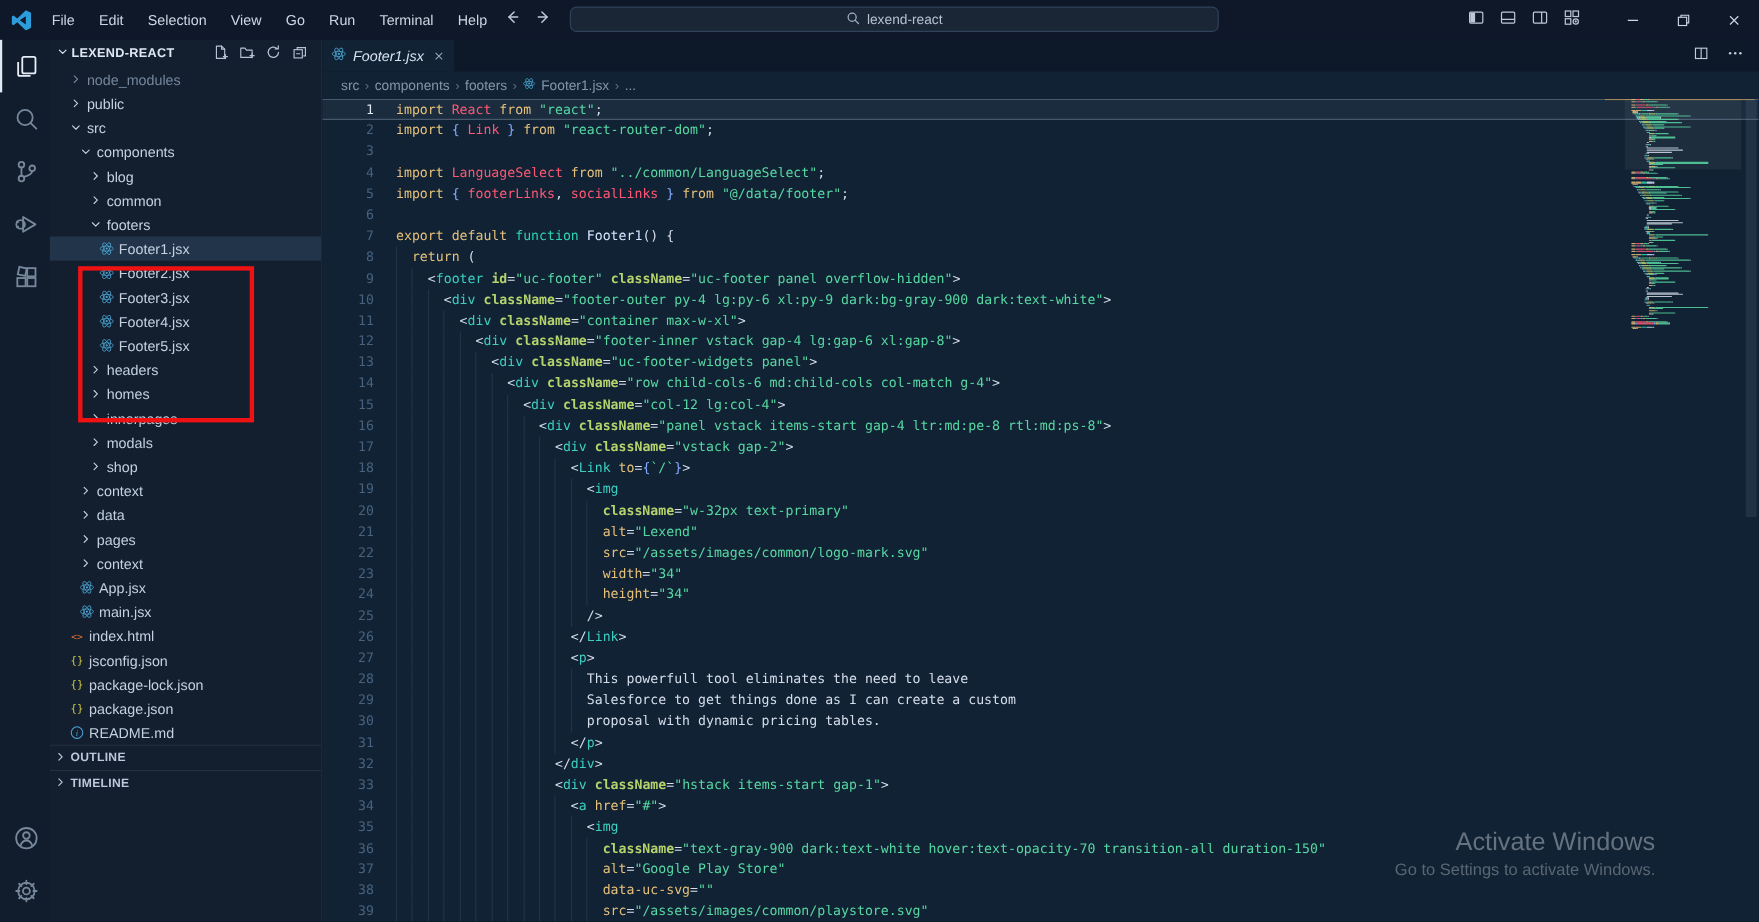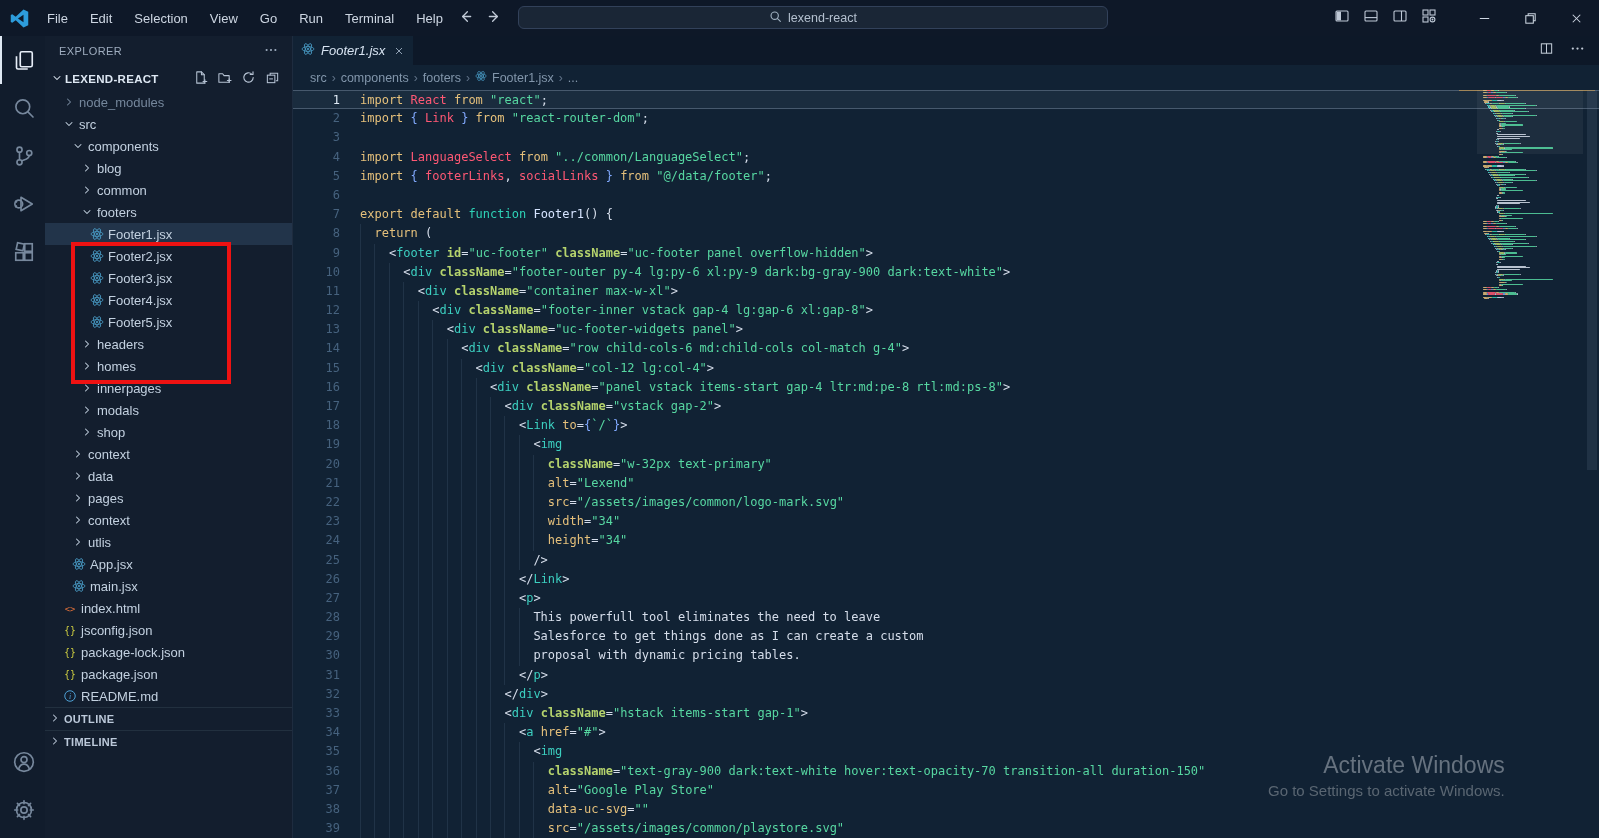--- a/index.html
+++ b/index.html
@@ -217,28 +217,20 @@
           <svg width="24" height="24" viewBox="0 0 16 16" fill="none" stroke="currentColor" stroke-width="1.1" stroke-linecap="round">
             <circle cx="8" cy="8" r="2.1"></circle>
             <circle cx="8" cy="8" r="5"></circle>
             <path d="M8 1.8v2M8 12.2v2M1.8 8h2M12.2 8h2M3.6 3.6l1.4 1.4M11 11l1.4 1.4M12.4 3.6L11 5M5 11l-1.4 1.4"></path>
           </svg>
         </div>
     </div>
   </div>
 
   <div class="sidebar">
-    <div class="sb-header">
-      <span>EXPLORER</span>
-      <span><svg width="14" height="14" viewBox="0 0 16 16" fill="#9fadbf">
-            <circle cx="3" cy="8" r="1.2"></circle>
-            <circle cx="8" cy="8" r="1.2"></circle>
-            <circle cx="13" cy="8" r="1.2"></circle>
-          </svg></span>
-    </div>
     <div class="sb-project">
       <span class="chev"><svg width="12" height="12" viewBox="0 0 16 16" fill="none" stroke="#dee8f3" stroke-width="1.4" stroke-linecap="round" stroke-linejoin="round">
             <polyline points="4,6 8,10 12,6"></polyline>
           </svg></span>
       <span>LEXEND-REACT</span>
       <span class="sb-actions">
         <span><svg width="15" height="15" viewBox="0 0 16 16" fill="none" stroke="#b6c3d4" stroke-width="1.1" stroke-linecap="round" stroke-linejoin="round">
               <path d="M9 2H4v12h8V5z"></path>
               <path d="M9 2v3h3"></path>
               <line x1="12.7" y1="10.3" x2="12.7" y2="14.3"></line>
@@ -265,20 +257,28 @@
           <span class="chev">
             <svg width="12" height="12" viewBox="0 0 16 16" fill="none" stroke="currentColor" stroke-width="1.4" stroke-linecap="round" stroke-linejoin="round">
               <polyline points="6,4 10,8 6,12"></polyline>
             </svg>
           </span>
           <span class="tree-label">node_modules</span>
         </div>
         <div class="tree-row" style="padding-left: 16px;">
           <span class="chev">
             <svg width="12" height="12" viewBox="0 0 16 16" fill="none" stroke="currentColor" stroke-width="1.4" stroke-linecap="round" stroke-linejoin="round">
+              <polyline points="6,4 10,8 6,12"></polyline>
+            </svg>
+          </span>
+          <span class="tree-label">public</span>
+        </div>
+        <div class="tree-row" style="padding-left: 16px;">
+          <span class="chev">
+            <svg width="12" height="12" viewBox="0 0 16 16" fill="none" stroke="currentColor" stroke-width="1.4" stroke-linecap="round" stroke-linejoin="round">
               <polyline points="4,6 8,10 12,6"></polyline>
             </svg>
           </span>
           <span class="tree-label">src</span>
         </div>
         <div class="tree-row" style="padding-left: 25px;">
           <span class="chev">
             <svg width="12" height="12" viewBox="0 0 16 16" fill="none" stroke="currentColor" stroke-width="1.4" stroke-linecap="round" stroke-linejoin="round">
               <polyline points="4,6 8,10 12,6"></polyline>
             </svg>
@@ -438,28 +438,20 @@
           </span>
           <span class="tree-label">pages</span>
         </div>
         <div class="tree-row" style="padding-left: 25px;">
           <span class="chev">
             <svg width="12" height="12" viewBox="0 0 16 16" fill="none" stroke="currentColor" stroke-width="1.4" stroke-linecap="round" stroke-linejoin="round">
               <polyline points="6,4 10,8 6,12"></polyline>
             </svg>
           </span>
           <span class="tree-label">context</span>
-        </div>
-        <div class="tree-row" style="padding-left: 25px;">
-          <span class="chev">
-            <svg width="12" height="12" viewBox="0 0 16 16" fill="none" stroke="currentColor" stroke-width="1.4" stroke-linecap="round" stroke-linejoin="round">
-              <polyline points="6,4 10,8 6,12"></polyline>
-            </svg>
-          </span>
-          <span class="tree-label">utlis</span>
         </div>
         <div class="tree-row" style="padding-left: 25px;">
           <span class="ficon">
             <svg width="14" height="14" viewBox="0 0 16 16">
               <g stroke="#4a9fca" fill="none" stroke-width="0.9">
                 <ellipse cx="8" cy="8" rx="6.8" ry="2.7"></ellipse>
                 <ellipse cx="8" cy="8" rx="6.8" ry="2.7" transform="rotate(60 8 8)"></ellipse>
                 <ellipse cx="8" cy="8" rx="6.8" ry="2.7" transform="rotate(120 8 8)"></ellipse>
                 <circle cx="8" cy="8" r="1.2" fill="#4a9fca" stroke="none"></circle>
               </g>

